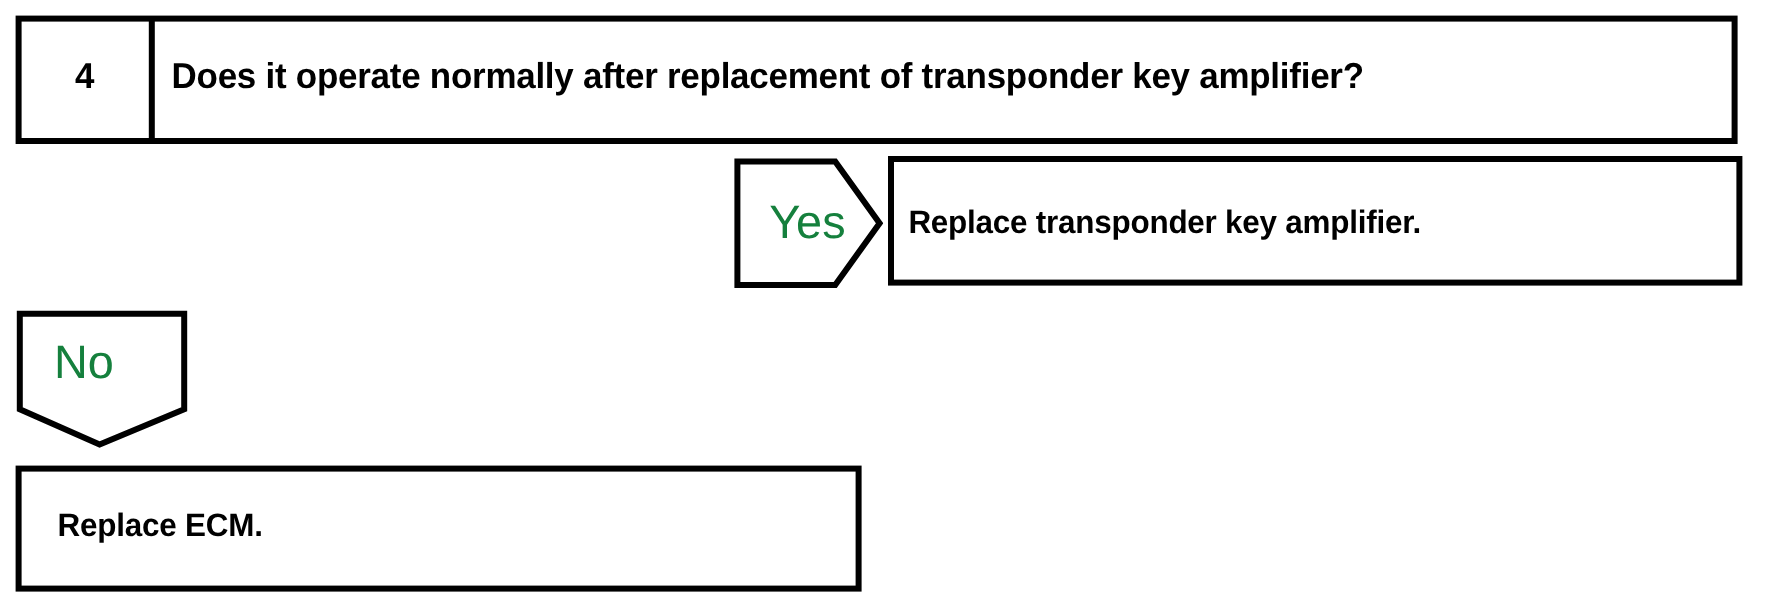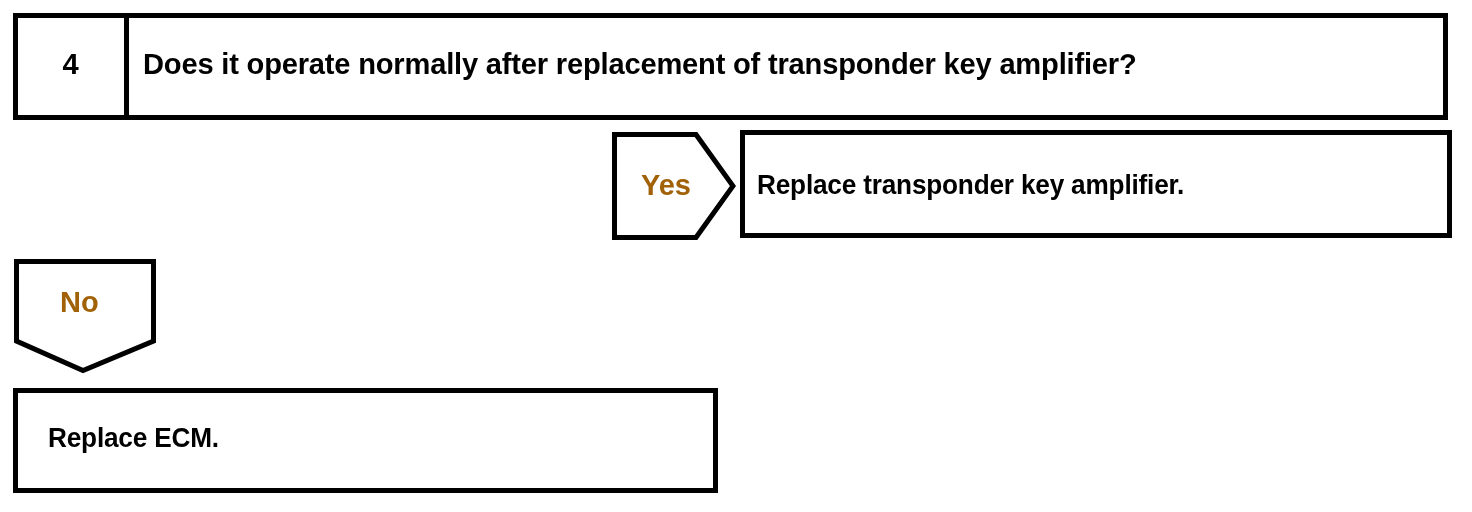--- a/index.html
+++ b/index.html
@@ -50,41 +50,41 @@
 
   
   .arrow-wrap {
     position: absolute;
   }
   .arrow-wrap svg {
     display: block;
   }
   .arrow-label {
     position: absolute;
-    color: #a16207;
-    font-weight: bold;
-    font-size: 29px;
+    color: #15803d;
+    font-weight: normal;
+    font-size: 39px;
     line-height: 29px;
     white-space: nowrap;
   }
 
   
   #question-box      { left: 13px;  top: 13px;  width: 1435px; height: 107px; }
   #question-divider  { left: 124px; top: 17px;  width: 5px;   height: 99px; }
   #question-number   { left: 18px;  top: 49px;  width: 105px; }
   #question-text     { left: 143px; top: 49px; }
 
   #yes-arrow         { left: 610px; top: 130px; }
   #yes-label         { left: 641px; top: 171px; }
 
   #yes-action-box    { left: 740px; top: 130px; width: 712px; height: 108px; }
   #yes-action-text   { left: 757px; top: 172px; }
 
   #no-arrow          { left: 12px;  top: 257px; }
-  #no-label          { left: 60px;  top: 288px; }
+  #no-label          { left: 45px;  top: 288px; }
 
   #no-action-box     { left: 13px;  top: 388px; width: 705px; height: 105px; }
   #no-action-text    { left: 48px;  top: 425px; }
 </style>
 </head>
 <body>
 
 <div id="page">
 
   <div class="box" id="question-box"></div>

